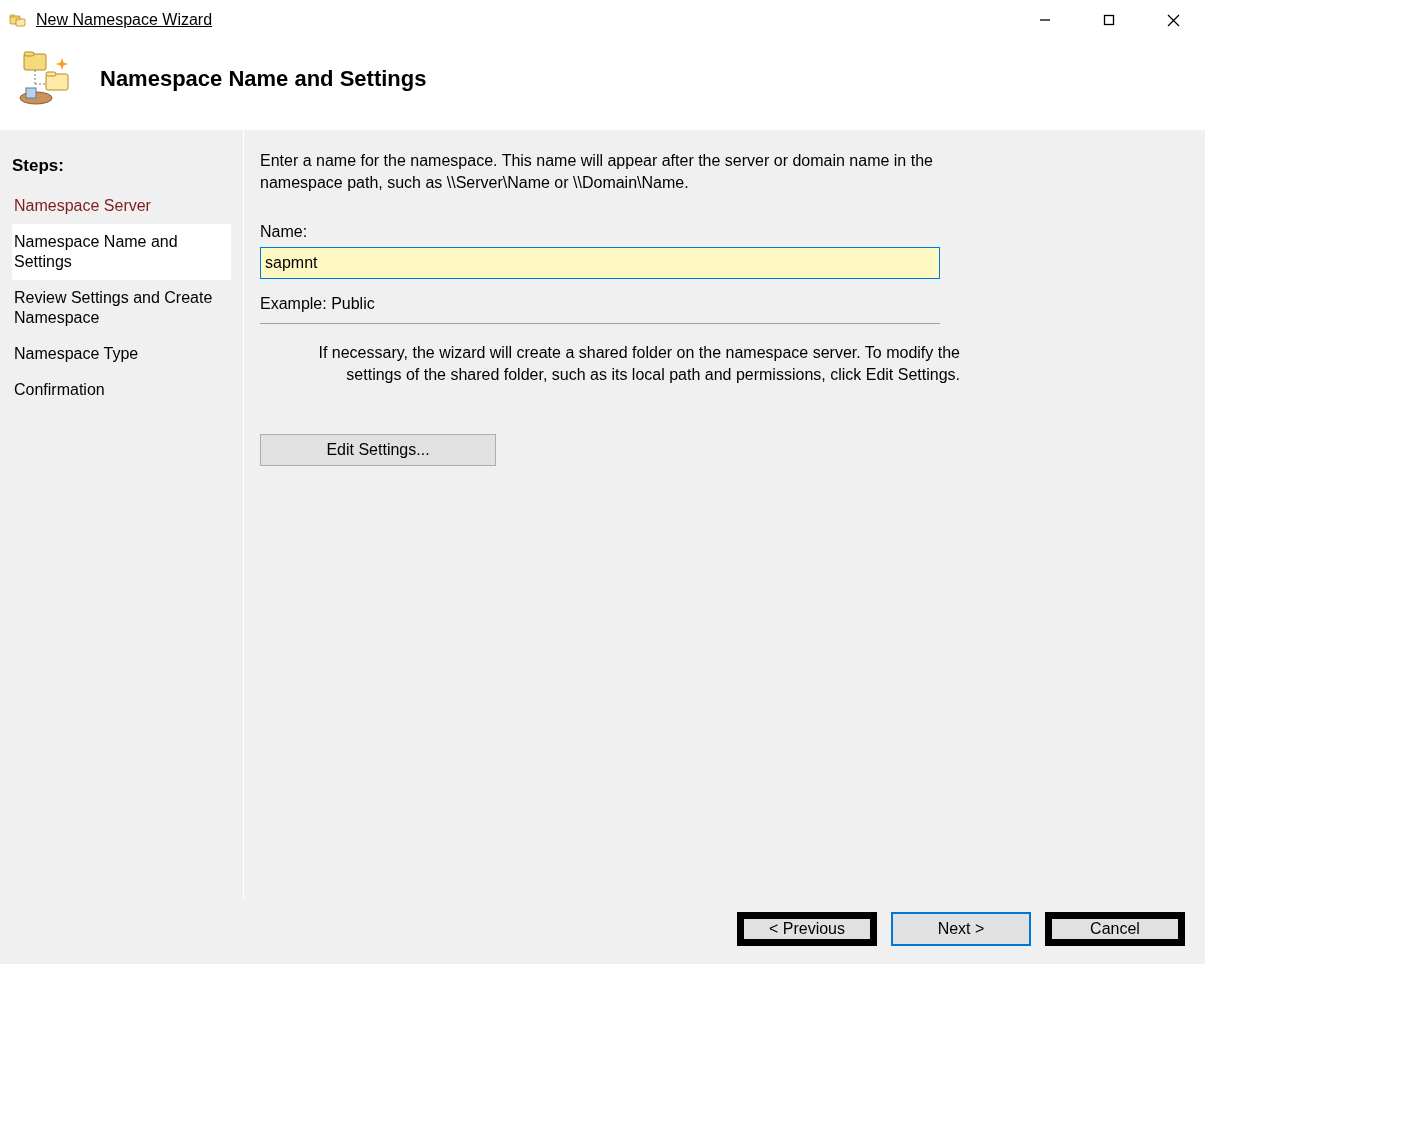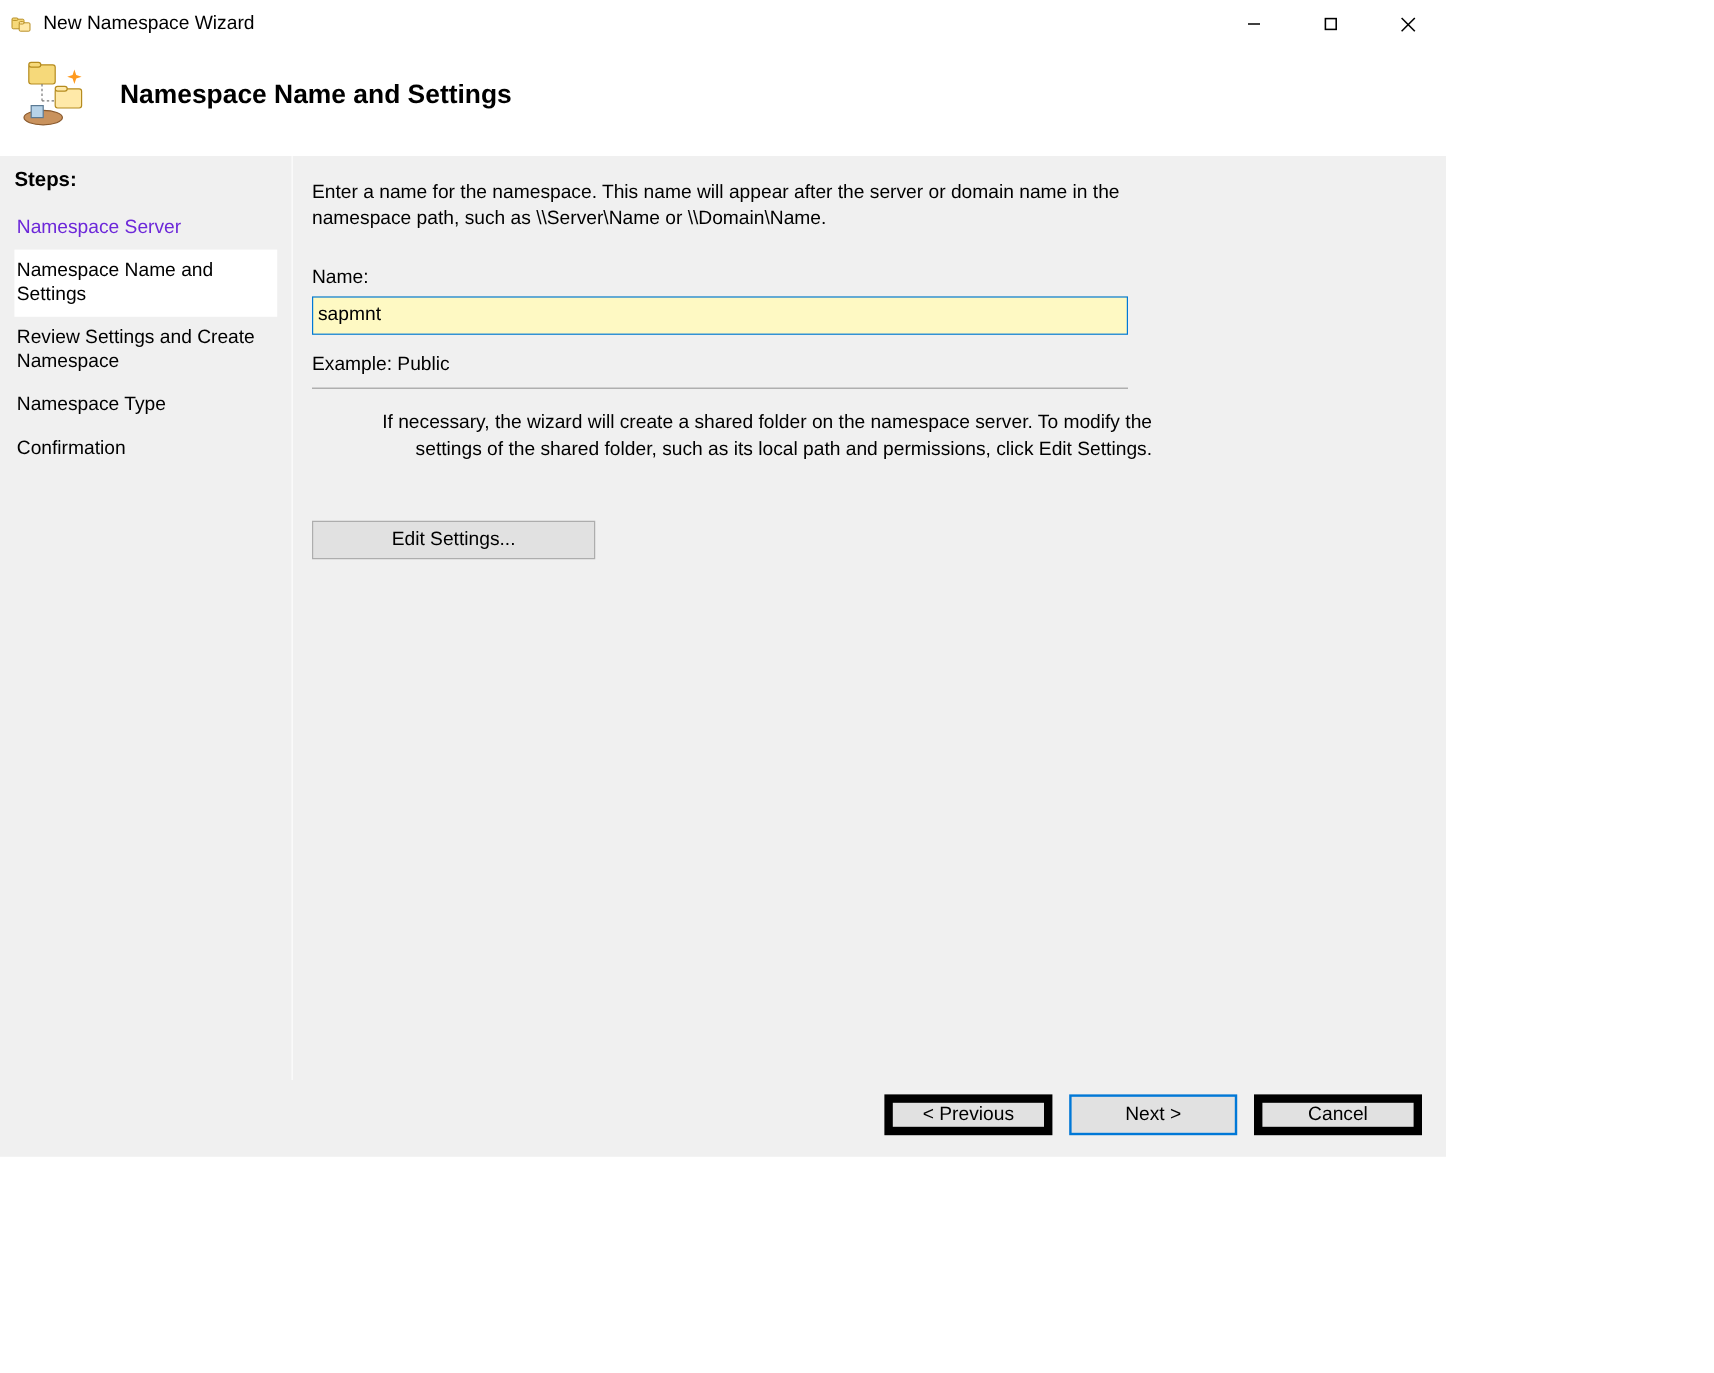--- a/index.html
+++ b/index.html
@@ -11,20 +11,21 @@
     color: #000;
     width: 1205px;
     height: 970px;
   }
   .titlebar {
     height: 40px;
     display: flex;
     align-items: center;
     padding: 0 0 0 8px;
     background: #fff;
+    text-decoration: underline;
   }
   .titlebar-icon {
     width: 20px; height: 20px;
     margin-right: 8px;
     display: inline-flex;
     align-items: center;
   }
   .titlebar-title { flex: 1; font-size: 16px; }
   .win-controls { display: flex; }
   .win-btn {
@@ -51,27 +52,28 @@
   .sidebar {
     width: 244px;
     background: #f0f0f0;
     padding: 10px 12px;
     border-right: 1px solid #fff;
   }
   .steps-label {
     font-size: 17px;
     font-weight: bold;
     margin-bottom: 12px;
+    margin-top: 16px;
   }
   .step {
     padding: 8px 2px;
     font-size: 16px;
     line-height: 1.25;
   }
-  .step.link { color: #6d28d9; }
+  .step.link { color: #7f1d1d; }
   .step.active { background: #fff; }
   .main {
     flex: 1;
     background: #f0f0f0;
     padding: 20px 24px 14px 16px;
   }
   .desc { font-size: 16px; margin-bottom: 30px; line-height: 1.35; max-width: 700px; }
   .label { font-size: 16px; margin-bottom: 6px; }
   .name-input {
     width: 680px;

